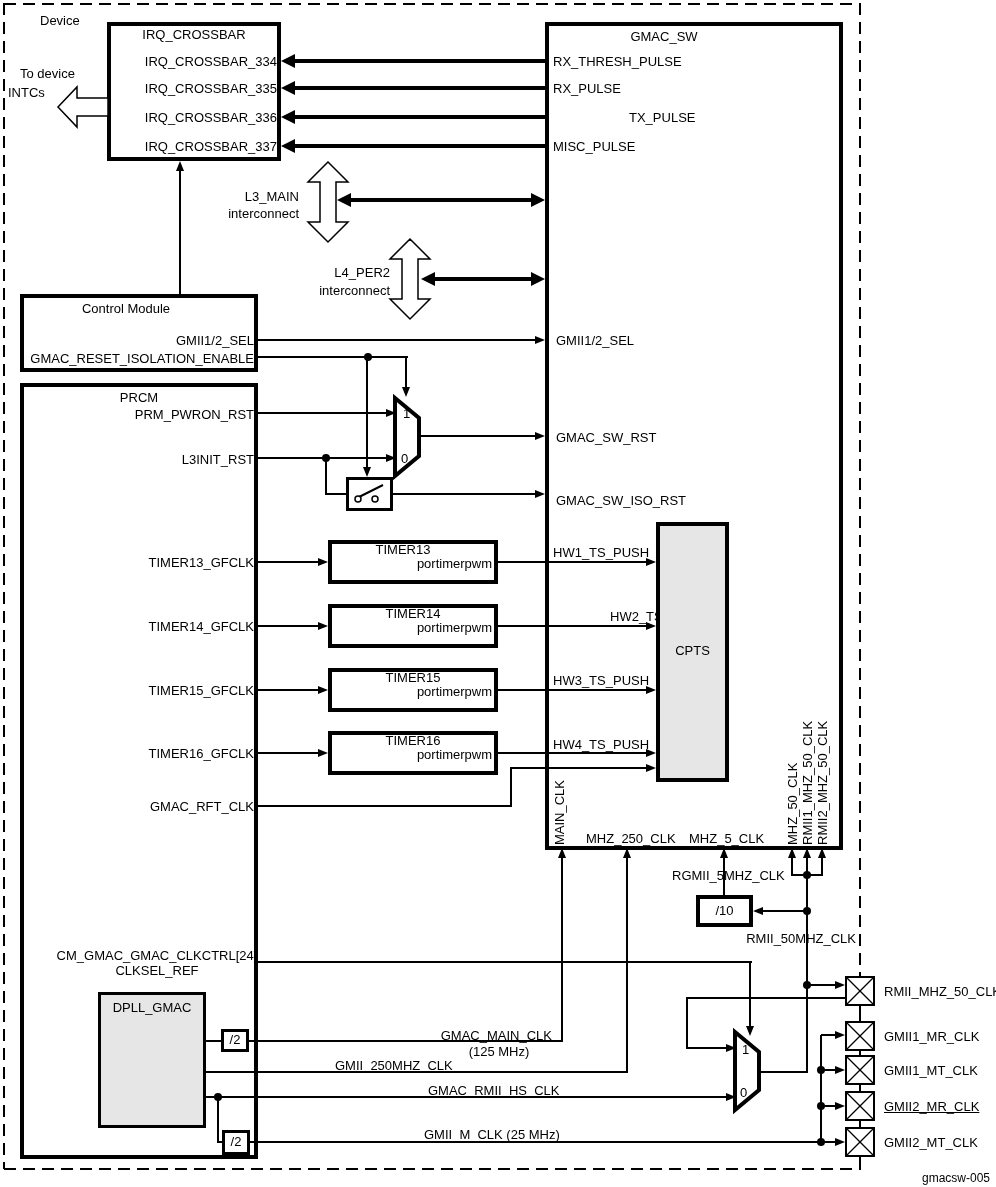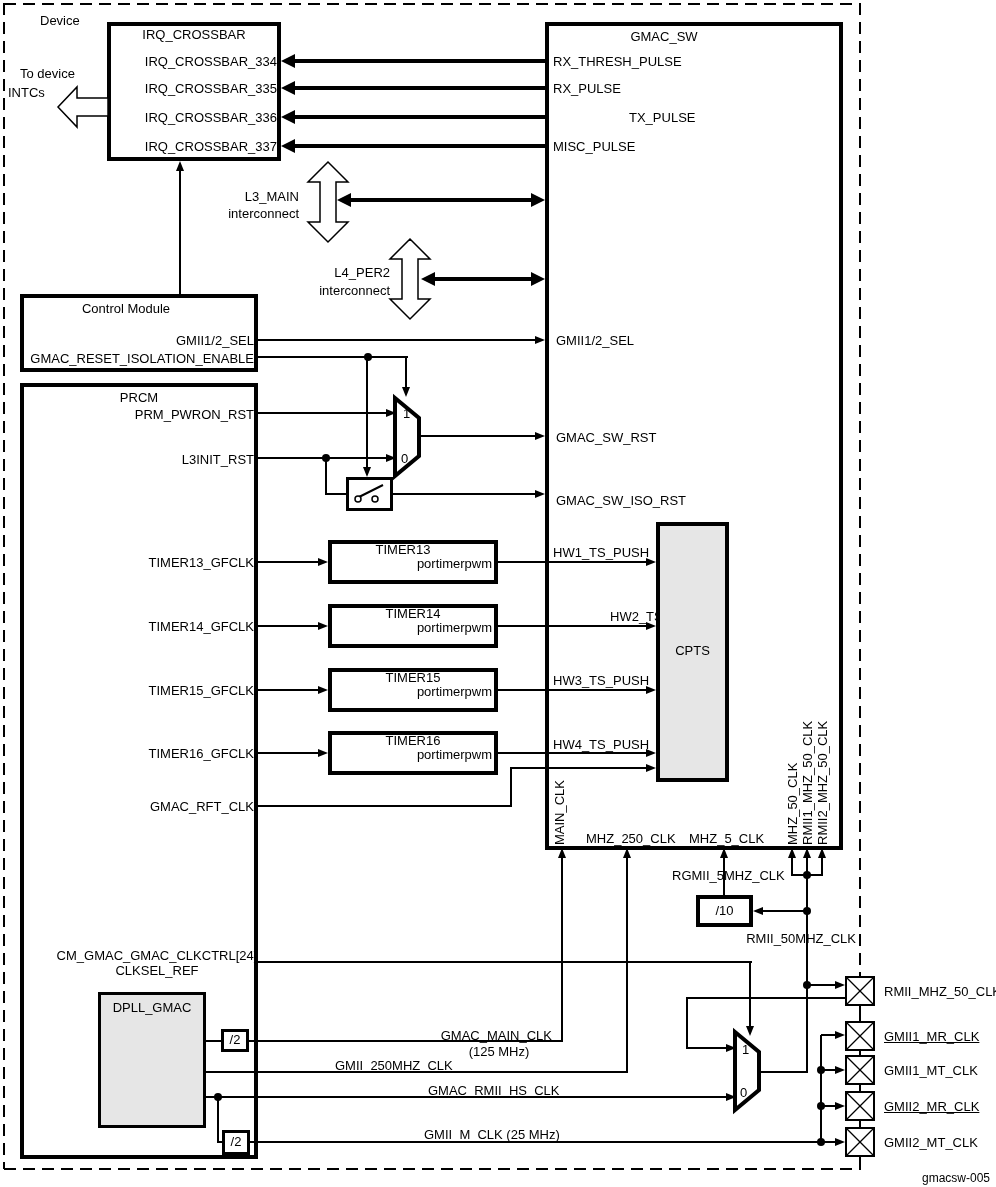--- a/index.html
+++ b/index.html
@@ -175,21 +175,21 @@
       <line x1="0" y1="0" x2="26" y2="26" stroke="#000" stroke-width="1.3"></line>
       <line x1="26" y1="0" x2="0" y2="26" stroke="#000" stroke-width="1.3"></line>
     </svg>
   <div class="blk b2" style="left:845px;top:1127px;width:30px;height:30px;"></div>
   <svg style="left:847px;top:1129px;" width="26" height="26">
       <line x1="0" y1="0" x2="26" y2="26" stroke="#000" stroke-width="1.3"></line>
       <line x1="26" y1="0" x2="0" y2="26" stroke="#000" stroke-width="1.3"></line>
     </svg>
 
   <div class="lbl" style="left:884px;top:984px;">RMII_MHZ_50_CLK</div>
-  <div class="lbl" style="left:884px;top:1029px;text-decoration:underline;">GMII1_MR_CLK</div>
+  <div class="lbl" style="left:884px;top:1029px;">GMII1_MR_CLK</div>
   <div class="lbl" style="left:884px;top:1063px;">GMII1_MT_CLK</div>
   <div class="lbl" style="left:884px;top:1099px;text-decoration:underline;">GMII2_MR_CLK</div>
   <div class="lbl" style="left:884px;top:1135px;">GMII2_MT_CLK</div>
 
   <div class="lbl rt" style="left:850px;top:1171px;width:140px;font-size:12px;">gmacsw-005</div>
 <div class="hl tk" style="left: 295px; top: 59px; width: 250px;"></div>
     <div class="hl tk" style="left: 295px; top: 86px; width: 250px;"></div>
     <div class="hl tk" style="left: 295px; top: 115px; width: 250px;"></div>
     <div class="hl tk" style="left: 295px; top: 144px; width: 250px;"></div>
     <div class="hl tk" style="left: 351px; top: 198px; width: 180px;"></div>

